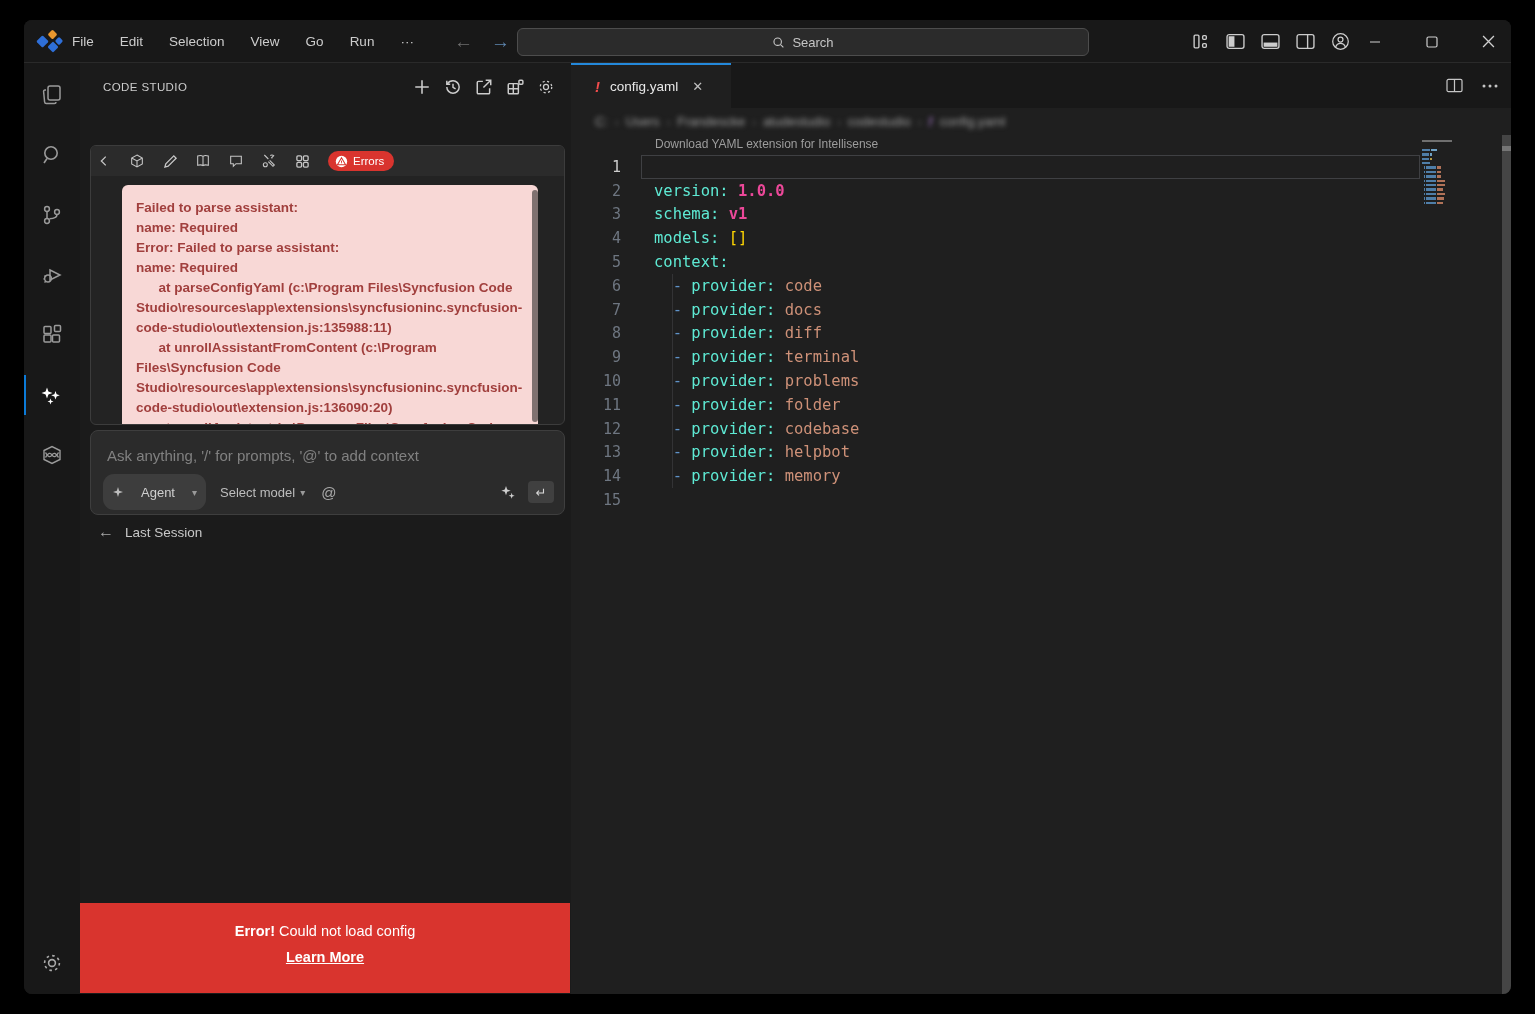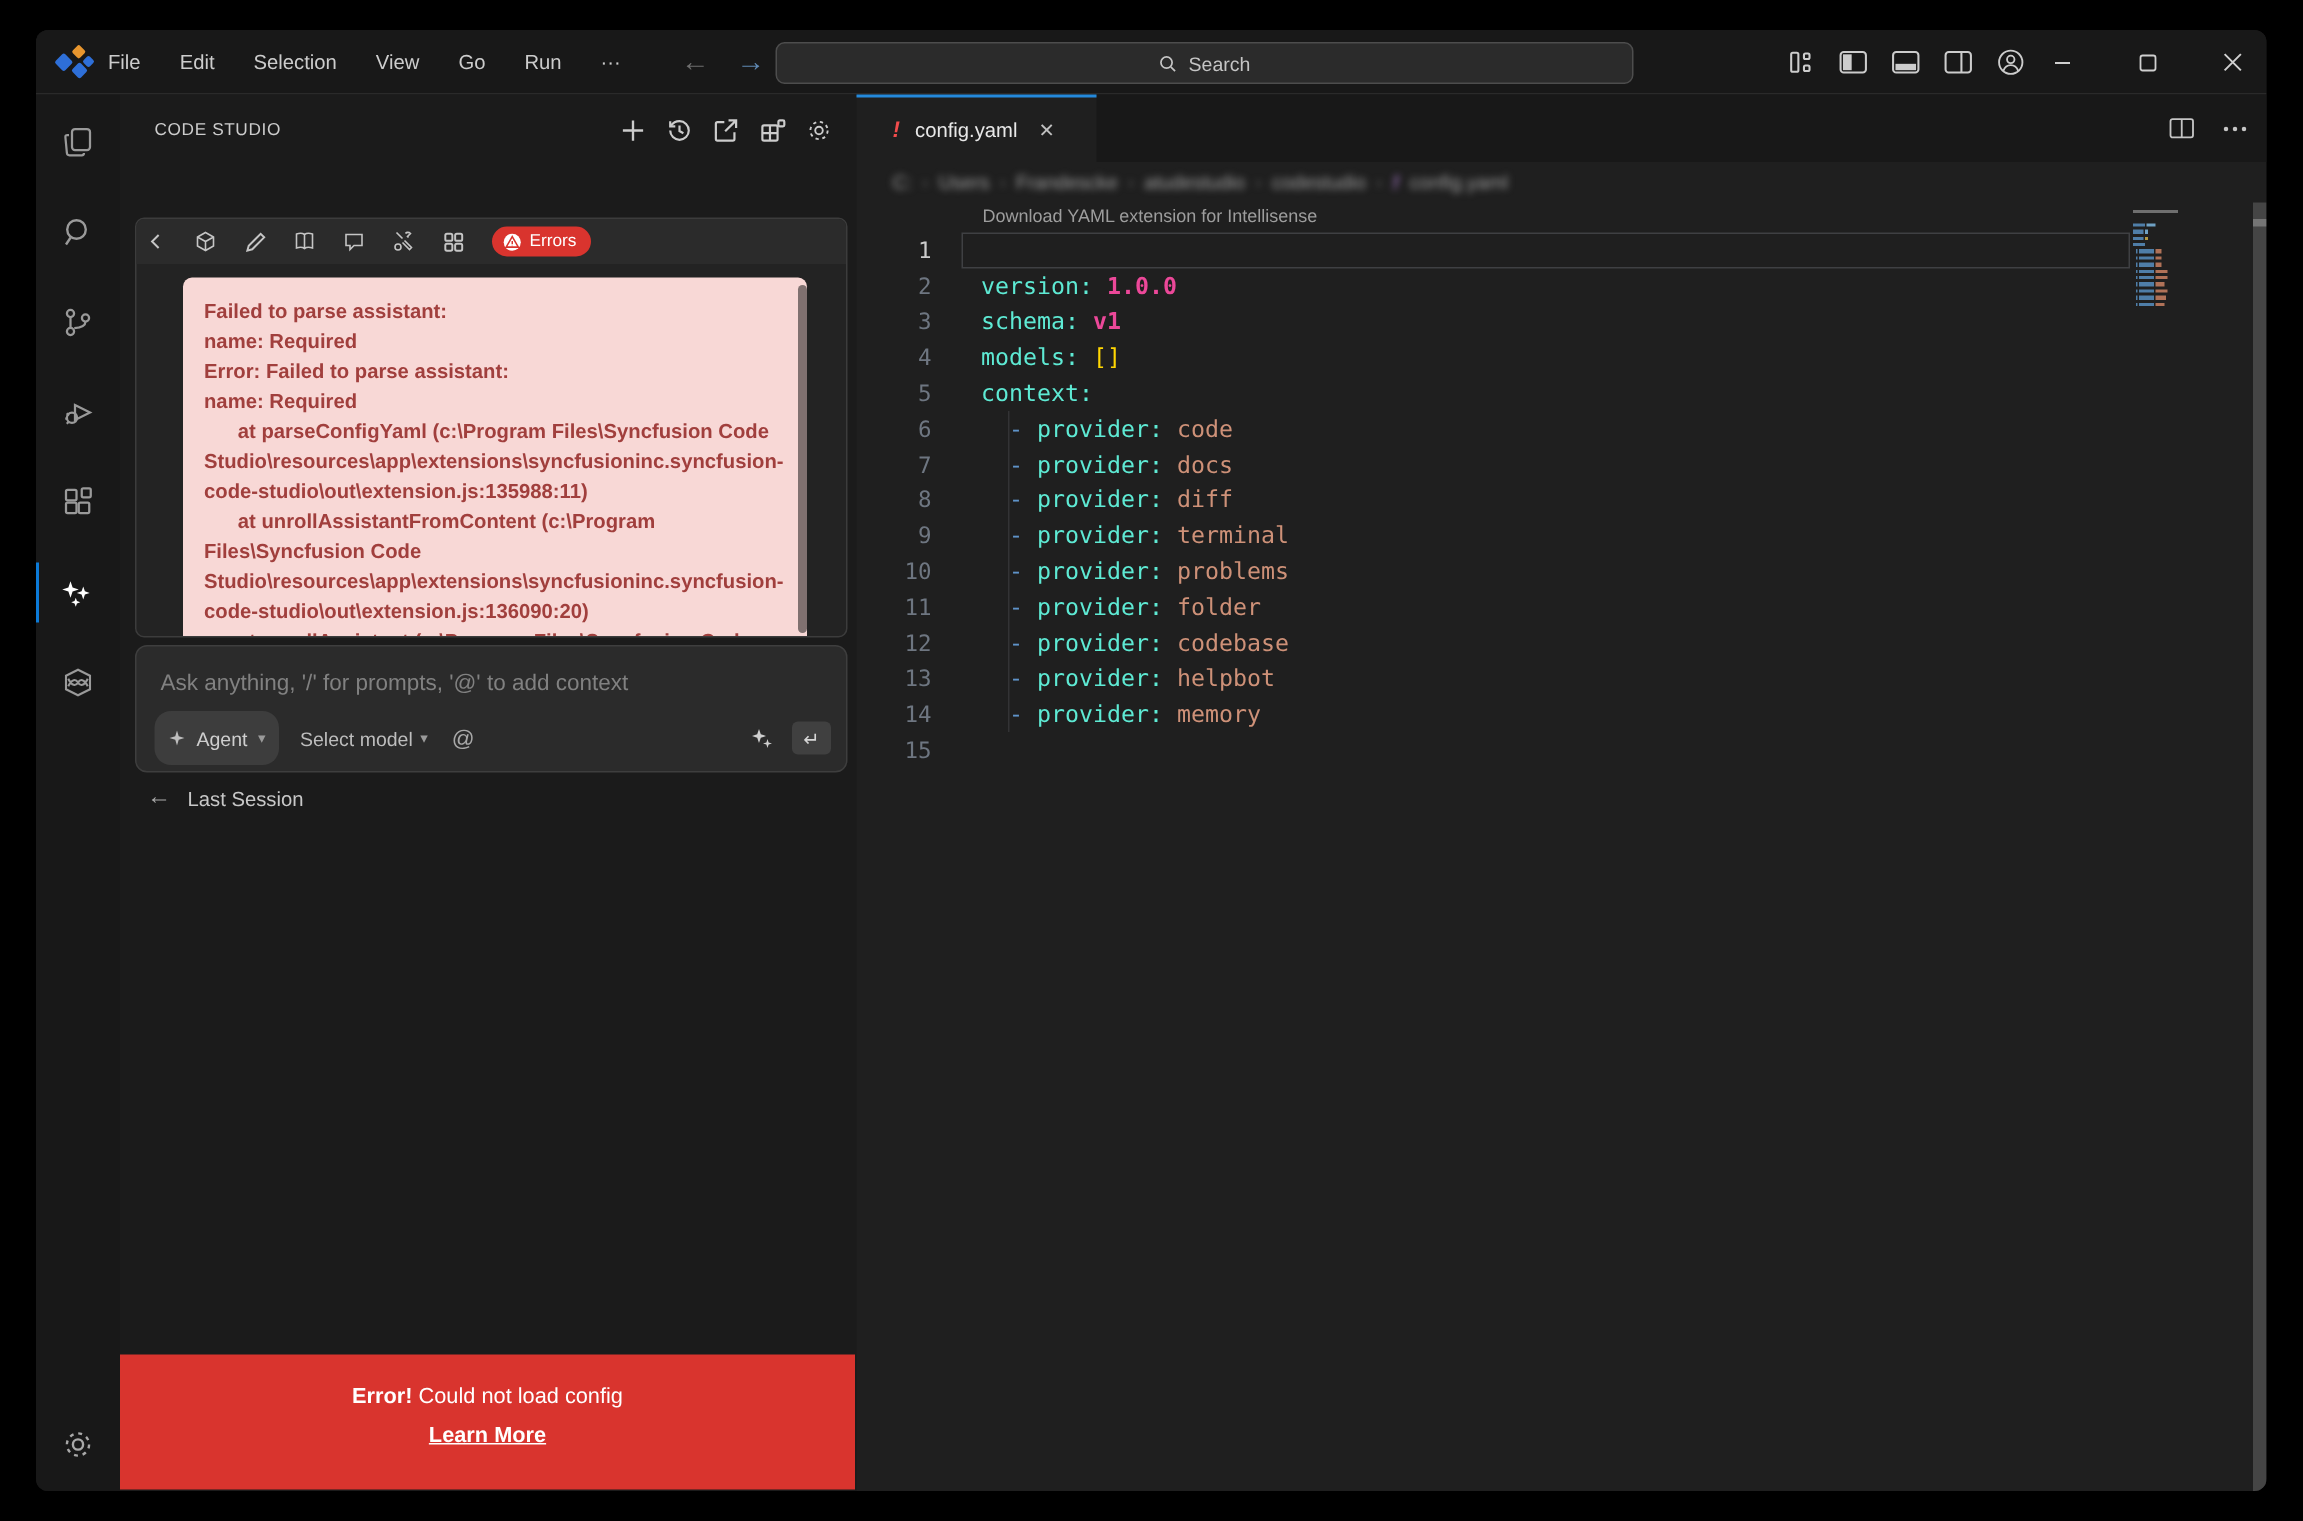--- a/index.html
+++ b/index.html
@@ -47,21 +47,21 @@
               padding:13px 14px; color:#a13f3d; font-size:13.5px; line-height:20px; }
   .errorlog div { white-space:pre-wrap; overflow-wrap:anywhere;font-weight:bold; }
   .chat-scrollthumb { position:absolute; right:26px; top:44px; width:6px; height:232px;
                       background:rgba(30,30,30,.55); border-radius:3px; }
 
   .inputcard { position:absolute; left:10px; top:367px; width:475px; height:85px; background:#2b2b2b;
                border:1px solid #3e3e3e; border-radius:8px; }
   .placeholder { position:absolute; left:16px; top:16px; color:#818181; font-size:15px; }
   .input-row { position:absolute; left:12px; right:10px; bottom:10px; height:24px; display:flex; align-items:center; }
   .agent-pill { height:36px; background:#3d3d3d; border-radius:11px; display:flex; align-items:center;
-                gap:7px; padding:0 9px; color:#cfcfcf; font-size:13px; }
+                gap:17px; padding:0 9px; color:#cfcfcf; font-size:13px; }
   .chev { color:#9a9a9a; font-size:10px; }
   .model-sel { margin-left:14px; color:#bdbdbd; font-size:13px; display:flex; align-items:center; gap:5px; }
   .at-btn { margin-left:16px; color:#a8a8a8; font-size:15px; }
   .spacer { flex:1; }
   .send-btn { width:26px; height:22px; margin-left:12px; background:#404040; border-radius:4px;
               color:#d6d6d6; font-size:13px; display:flex; align-items:center; justify-content:center; }
   .last-session { position:absolute; left:18px; top:460px; display:flex; align-items:center; gap:11px;
                   color:#c8c8c8; font-size:13.5px; }
   .ls-arrow { color:#a8a8a8; font-size:16px; }
 

